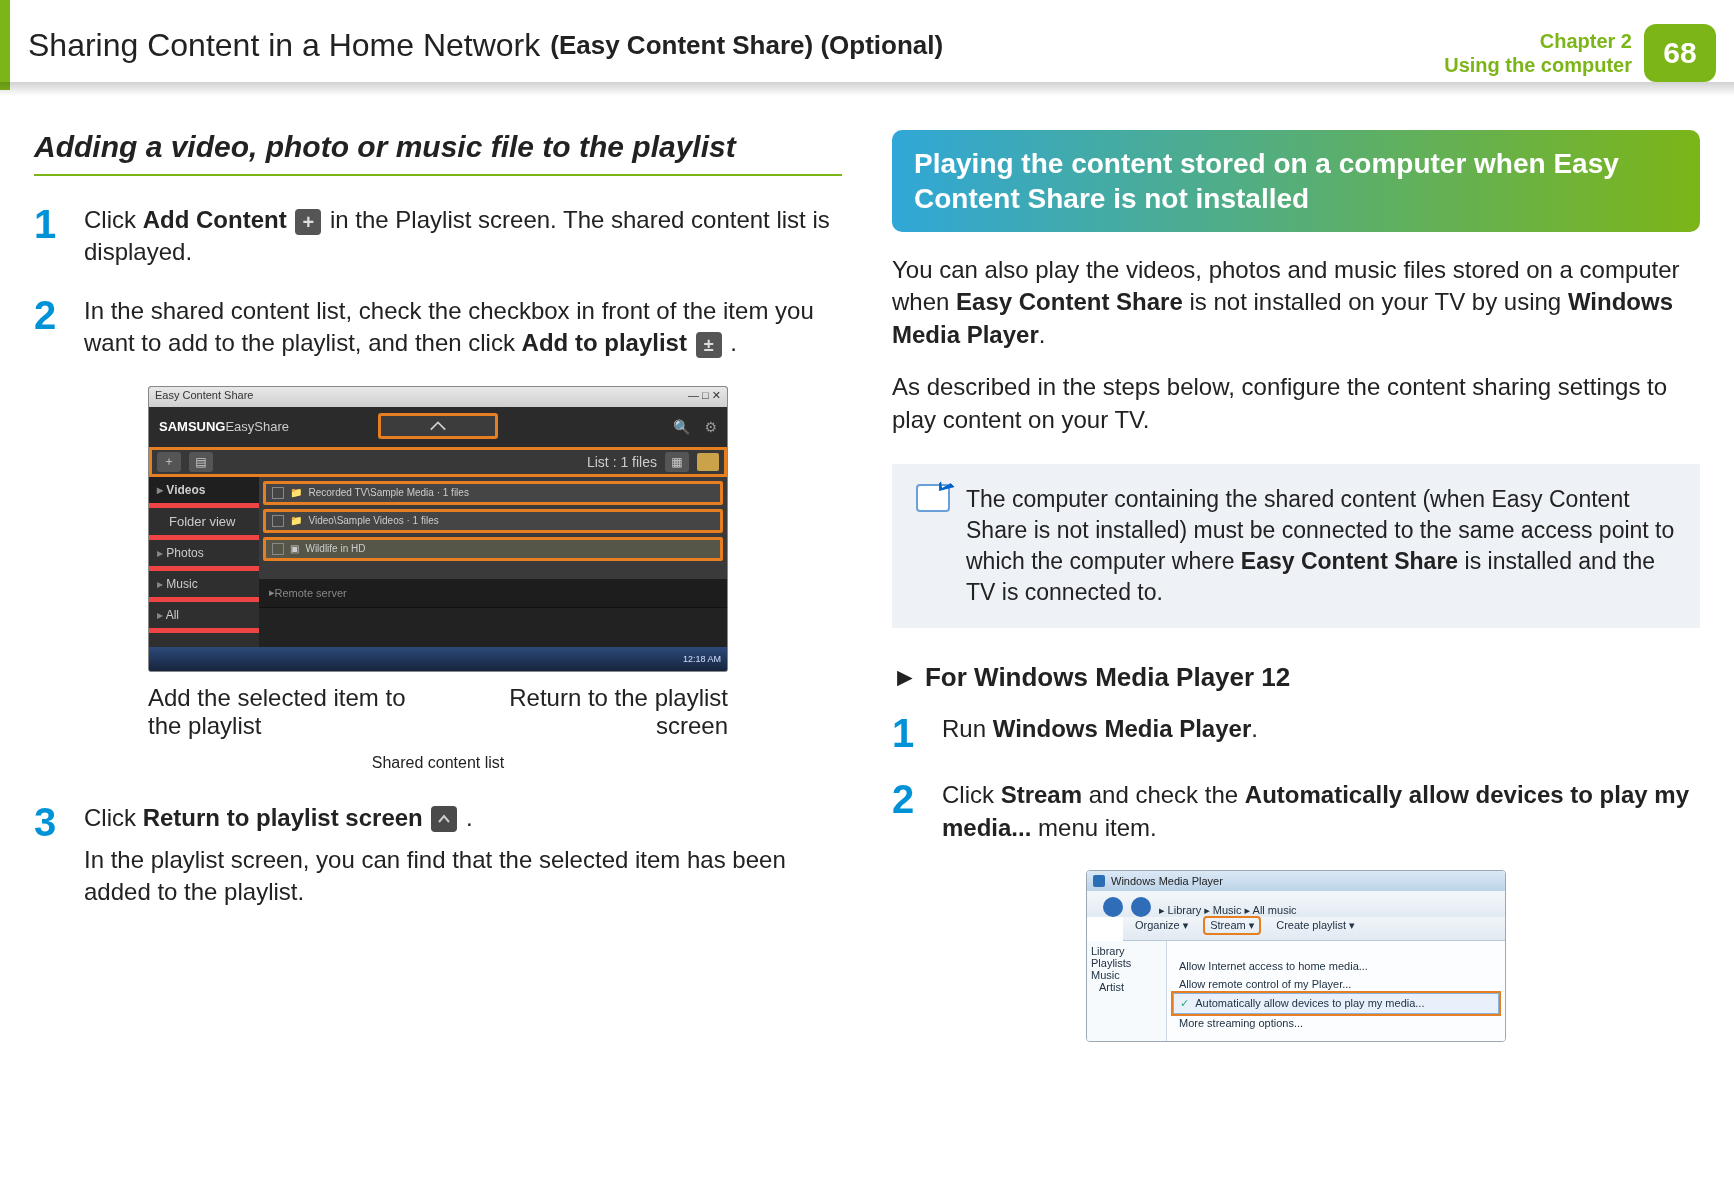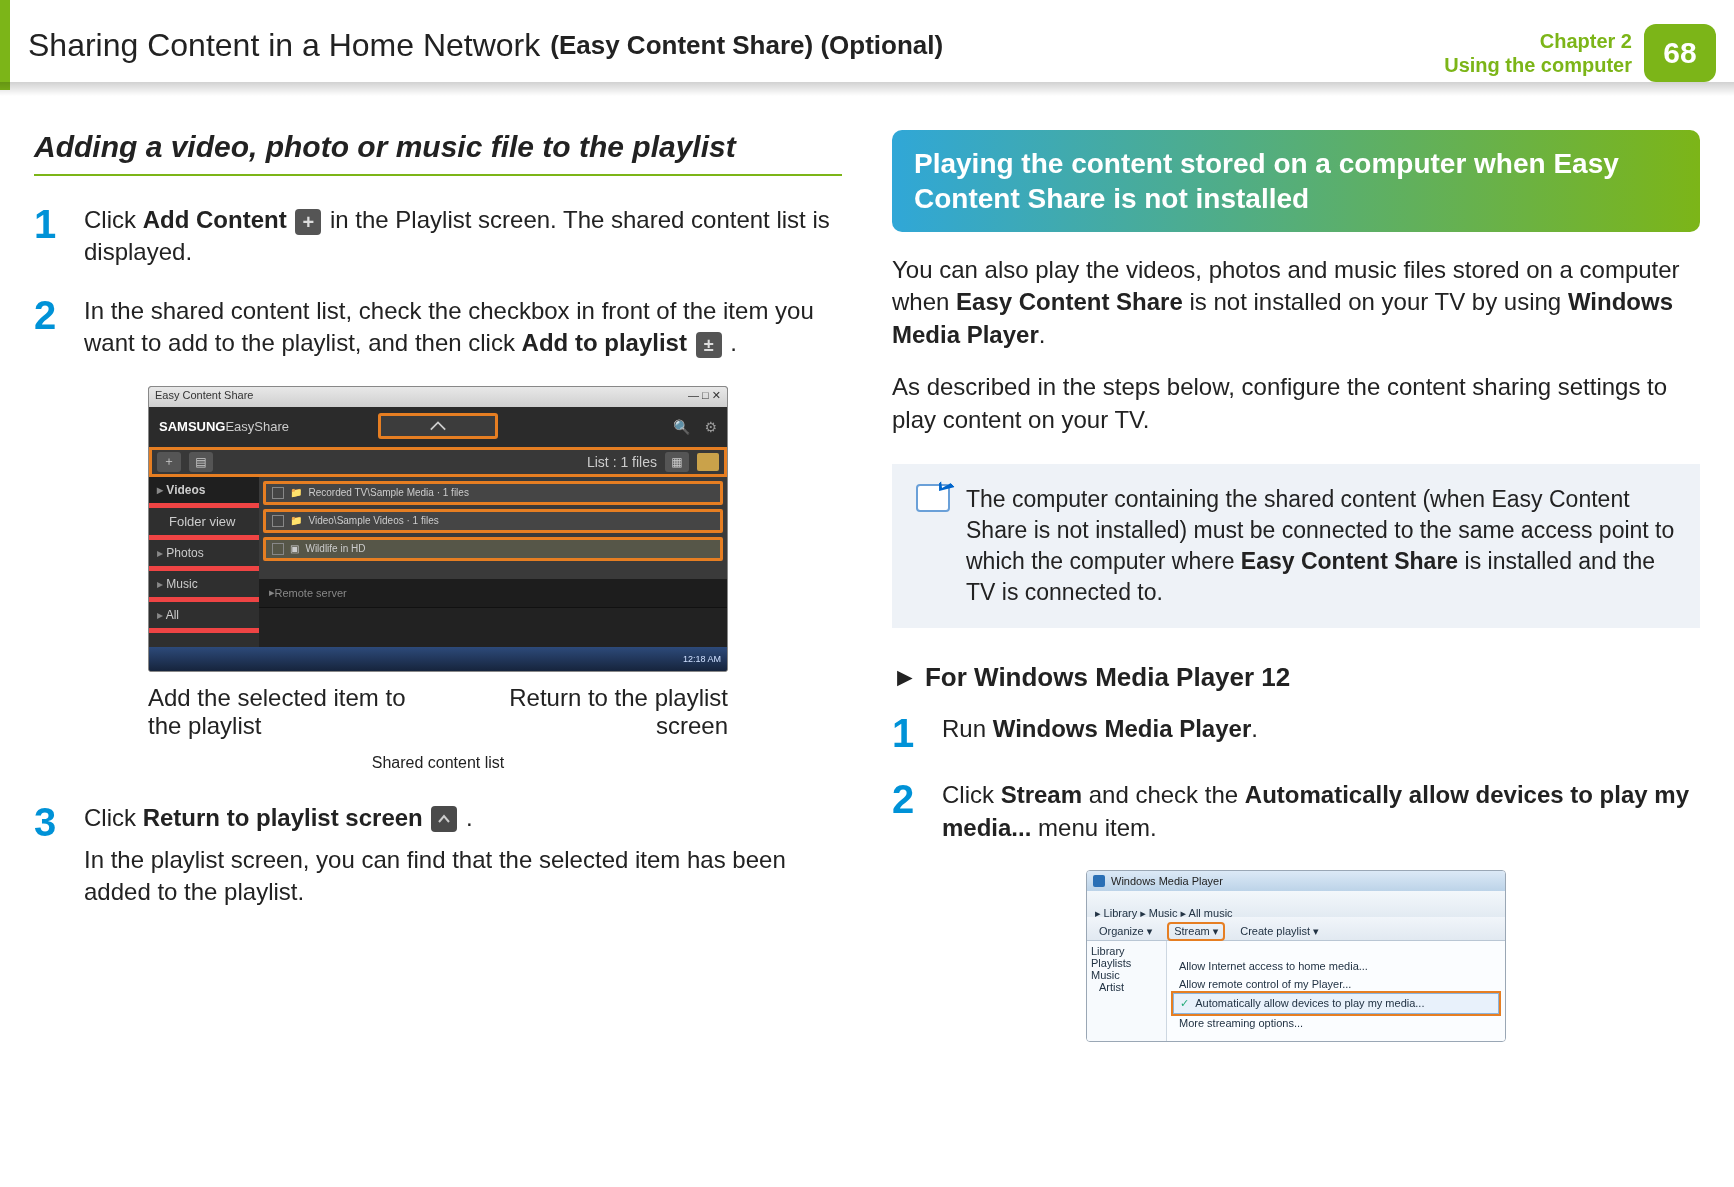--- a/index.html
+++ b/index.html
@@ -281,30 +281,31 @@
     overflow:hidden;
     font-size:11px;
   }
   .wmp-title {
     background:linear-gradient(#dce9f6,#bcd3e8);
     height:20px; display:flex; align-items:center; gap:6px; padding:0 6px;
   }
   .wmp-title .wicon { width:12px; height:12px; background:#2a6fb5; border-radius:2px;}
   .wmp-nav {
     background:linear-gradient(#f3f7fb,#e2eaf2);
-    height:26px; display:flex; align-items:flex-start; gap:8px; padding:0 8px;flex-direction:column;
+    height:26px; display:flex; align-items:flex-end; gap:8px; padding:0 16px;
   }
   .wmp-nav .back, .wmp-nav .fwd {
     width:20px; height:20px; border-radius:50%; background:#2f6db8;
   }
   .wmp-crumb { color:#234; }
   .wmp-tool {
     background:linear-gradient(#f1f5fa,#e1e9f1);
-    height:24px; display:flex; align-items:flex-end; gap:10px; padding:0 6px;
+    height:24px; display:flex; align-items:flex-start; gap:10px; padding:0 6px;
     border-bottom:1px solid #b9c6d4;
+    margin-left:36px;
   }
   .wmp-btn {
     color:#234; padding:2px 6px;
   }
   .wmp-btn.stream {
     outline:2px solid #E67E22; outline-offset:-1px; border-radius:3px;
   }
   .wmp-body { display:flex; height:100px; }
   .wmp-side { width:80px; background:#f7fafd; border-right:1px solid #cdd7e1; padding:4px 4px; color:#234;}
   .wmp-menu {

